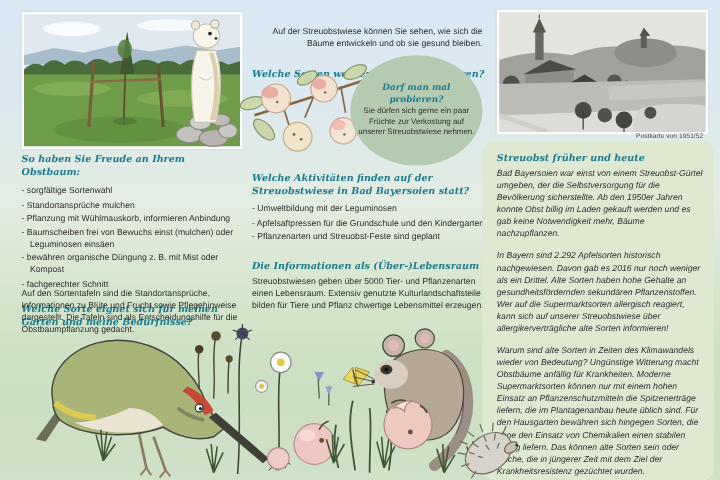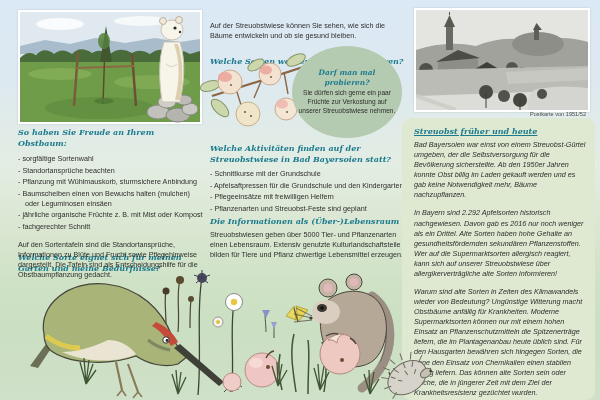--- a/index.html
+++ b/index.html
@@ -62,32 +62,32 @@
     <circle cx="21" cy="9" r="3.5" fill="#efe8da" stroke="#b9b2a2"></circle>
     <circle cx="37" cy="8" r="3.5" fill="#efe8da" stroke="#b9b2a2"></circle>
     <circle cx="33" cy="16" r="1.6" fill="#2a2a2a"></circle>
     <circle cx="38" cy="20" r="1.2" fill="#3a3a3a"></circle>
     <path d="M24,52 Q30,57 35,52" stroke="#d9d2c2" fill="none"></path>
   </svg>
 
   <div class="abs h" style="left:18px;top:127px;width:184px;">So haben Sie Freude an Ihrem Obstbaum:</div>
   <div class="abs b" style="left:18px;top:154px;width:186px;">
       <div class="bullet">sorgfältige Sortenwahl</div>
-      <div class="bullet">Standortansprüche beachten</div>
-      <div class="bullet">Pflanzung mit Wühlmauskorb, sturmsichere Anbindung</div>
-      <div class="bullet">Baumscheiben einen von Bewuchs halten (mulchen) oder Leguminosen einsäen</div>
-      <div class="bullet">jährliche organische Früchte z. B. mit Mist oder Kompost</div>
+      <div class="bullet">Standortansprüche mulchen</div>
+      <div class="bullet">Pflanzung mit Wühlmauskorb, informieren Anbindung</div>
+      <div class="bullet">Baumscheiben frei von Bewuchs einst (mulchen) oder Leguminosen einsäen</div>
+      <div class="bullet">bewähren organische Düngung z. B. mit Mist oder Kompost</div>
       <div class="bullet">fachgerechter Schnitt</div>
     </div>
 
   <div class="abs h" style="left:18px;top:214px;width:186px;margin-top:38px;">Welche Sorte eignet sich für meinen Garten und meine Bedürfnisse?</div>
   <div class="abs b" style="left:18px;top:240px;width:186px;">Auf den Sortentafeln sind die Standortansprüche, Informationen zu Blüte und Frucht sowie Pflegehinweise dargestellt. Die Tafeln sind als Entscheidungshilfe für die Obstbaumpflanzung gedacht.</div>
 
   <div class="abs h" style="left:210px;top:20px;width:200px;margin-top:36px;">Welche Sorten werden sich hier bewähren?</div>
-  <div class="abs b" style="left:210px;top:21px;width:192px;">Auf der Streuobstwiese können Sie sehen, wie sich die Bäume entwickeln und ob sie gesund bleiben.</div>
+  <div class="abs b" style="left:210px;top:21px;width:192px;text-align:right;">Auf der Streuobstwiese können Sie sehen, wie sich die Bäume entwickeln und ob sie gesund bleiben.</div>
 
   <svg class="abs" style="left:196px;top:52px;" width="114" height="88" viewBox="0 0 114 88">
     <path d="M110,14 C80,24 48,34 16,44" stroke="#8a6645" stroke-width="2.2" fill="none"></path>
     <path d="M66,27 L58,46 M88,20 L92,42 M40,37 L46,56" stroke="#8a6645" stroke-width="1.4" fill="none"></path>
     <ellipse cx="100" cy="8" rx="10" ry="5" transform="rotate(-25 100 8)" fill="#ccd8ab" stroke="#86966a"></ellipse>
     <ellipse cx="60" cy="13" rx="9" ry="4.5" transform="rotate(-30 60 13)" fill="#ccd8ab" stroke="#86966a"></ellipse>
     <ellipse cx="14" cy="34" rx="10" ry="5" transform="rotate(-15 14 34)" fill="#ccd8ab" stroke="#86966a"></ellipse>
     <ellipse cx="24" cy="56" rx="11" ry="5.5" transform="rotate(45 24 56)" fill="#ccd8ab" stroke="#86966a"></ellipse>
     <ellipse cx="104" cy="46" rx="10" ry="5" transform="rotate(65 104 46)" fill="#ccd8ab" stroke="#86966a"></ellipse>
     <circle cx="34" cy="30" r="12" fill="#f2e2cf" stroke="#caa88e"></circle>
@@ -104,23 +104,22 @@
     <circle cx="55" cy="64" r="1.1" fill="#7a5c3a"></circle>
   </svg>
 
   <div class="abs bubble" style="left:292px;top:46px;width:110px;height:92px;">
     <div class="h">Darf man mal probieren?</div>
     <div class="b">Sie dürfen sich gerne ein paar Früchte zur Verkostung auf unserer Streuobstwiese nehmen.</div>
   </div>
 
   <div class="abs h" style="left:210px;top:143px;width:205px;">Welche Aktivitäten finden auf der Streuobstwiese in Bad Bayersoien statt?</div>
   <div class="abs b" style="left:210px;top:169px;width:205px;">
-      <div class="bullet">Schnittkurse mit der Grundschule</div>
+      <div class="bullet">Umweltbildung mit der Leguminosen</div>
       <div class="bullet">Apfelsaftpressen für die Grundschule und den Kindergarten</div>
-      <div class="bullet">Pflegeeinsätze mit freiwilligen Helfern</div>
       <div class="bullet">Pflanzenarten und Streuobst-Feste sind geplant</div>
     </div>
 
   <div class="abs h" style="left:210px;top:216px;width:205px;">Die Informationen als (Über-)Lebensraum</div>
   <div class="abs b" style="left:210px;top:230px;width:197px;">Streuobstwiesen geben über 5000 Tier- und Pflanzenarten einen Lebensraum. Extensiv genutzte Kulturlandschaftsteile bilden für Tiere und Pflanz chwertige Lebensmittel erzeugen.</div>
 
   <div class="abs panel" style="left:402px;top:118px;width:193px;height:282px;"></div>
 
   <svg class="abs photo" style="left:414px;top:8px;" width="172" height="100" viewBox="0 0 172 100">
     <rect width="172" height="100" fill="#dcdcd8"></rect>
@@ -144,21 +143,21 @@
     <path d="M118,80 Q140,74 172,78 L172,100 L112,100 Q110,88 118,80 Z" fill="#d4d4d0"></path>
     <circle cx="70" cy="82" r="7" fill="#4a4a44"></circle>
     <circle cx="88" cy="86" r="6" fill="#52524c"></circle>
     <circle cx="104" cy="90" r="7" fill="#464640"></circle>
     <circle cx="126" cy="84" r="5" fill="#50504a"></circle>
     <path d="M70,82 L70,98 M104,90 L104,100" stroke="#3c3c38"></path>
     <path d="M0,86 L40,100" stroke="#cfcfca" stroke-width="4"></path>
   </svg>
   <div class="abs caption" style="left:414px;top:111px;width:172px;">Postkarte von 1951/52</div>
 
-  <div class="abs h" style="left:414px;top:126px;width:172px;text-decoration:underline;">Streuobst früher und heute</div>
+  <div class="abs h" style="left:414px;top:126px;width:172px;">Streuobst früher und heute</div>
   <div class="abs b" style="left:414px;top:140px;width:174px;">
       <div class="para">Bad Bayersoien war einst von einem Streuobst-Gürtel umgeben, der die Selbstversorgung für die Bevölkerung sicherstellte. Ab den 1950er Jahren konnte Obst billig im Laden gekauft werden und es gab keine Notwendigkeit mehr, Bäume nachzupflanzen.</div>
       <div class="para">In Bayern sind 2.292 Apfelsorten historisch nachgewiesen. Davon gab es 2016 nur noch weniger als ein Drittel. Alte Sorten haben hohe Gehalte an gesundheitsfördernden sekundären Pflanzenstoffen. Wer auf die Supermarktsorten allergisch reagiert, kann sich auf unserer Streuobstwiese über allergikerverträgliche alte Sorten informieren!</div>
       <div class="para">Warum sind alte Sorten in Zeiten des Klimawandels wieder von Bedeutung? Ungünstige Witterung macht Obstbäume anfällig für Krankheiten. Moderne Supermarktsorten können nur mit einem hohen Einsatz an Pflanzenschutzmitteln die Spitzenerträge liefern, die im Plantagenanbau heute üblich sind. Für den Hausgarten bewähren sich hingegen Sorten, die ohne den Einsatz von Chemikalien einen stabilen Ertrag liefern. Das können alte Sorten sein oder solche, die in jüngerer Zeit mit dem Ziel der Krankheitsresistenz gezüchtet wurden.</div>
     </div>
 
   <svg class="abs" style="left:28px;top:270px;z-index:2;" width="372" height="130" viewBox="0 0 372 130">
 
     <path d="M150,62 C152,40 148,24 152,10 M138,56 C138,40 136,30 138,22 M162,58 C162,46 162,38 163,30" stroke="#4c4436" stroke-width="1.2" fill="none"></path>
     <circle cx="152" cy="10" r="4" fill="#5a4a30"></circle>

